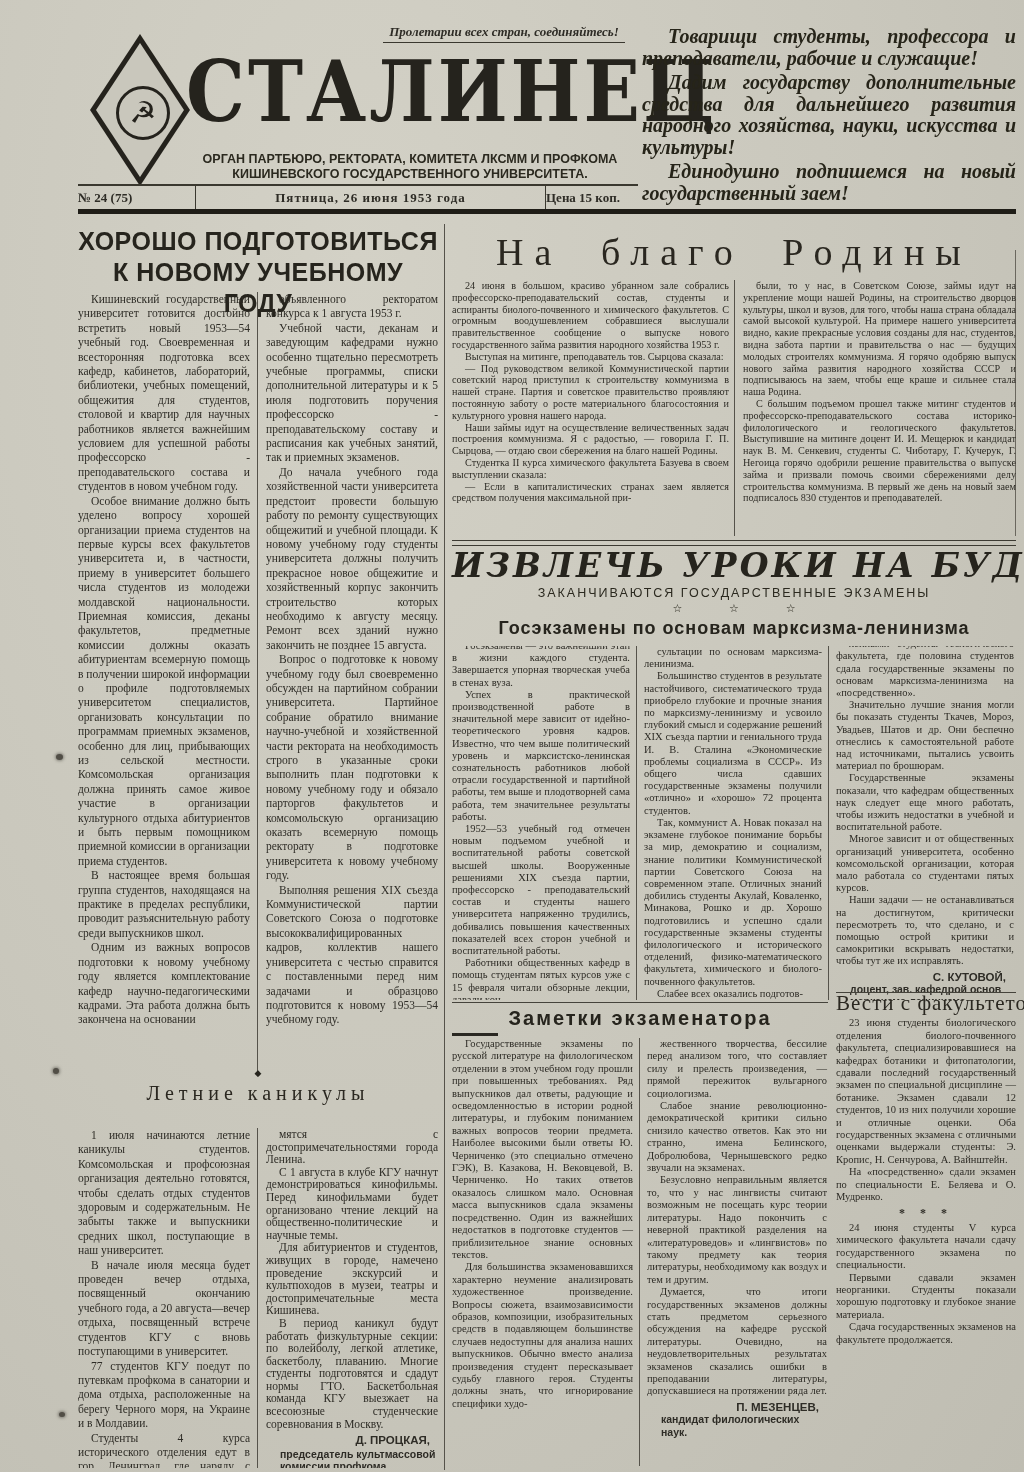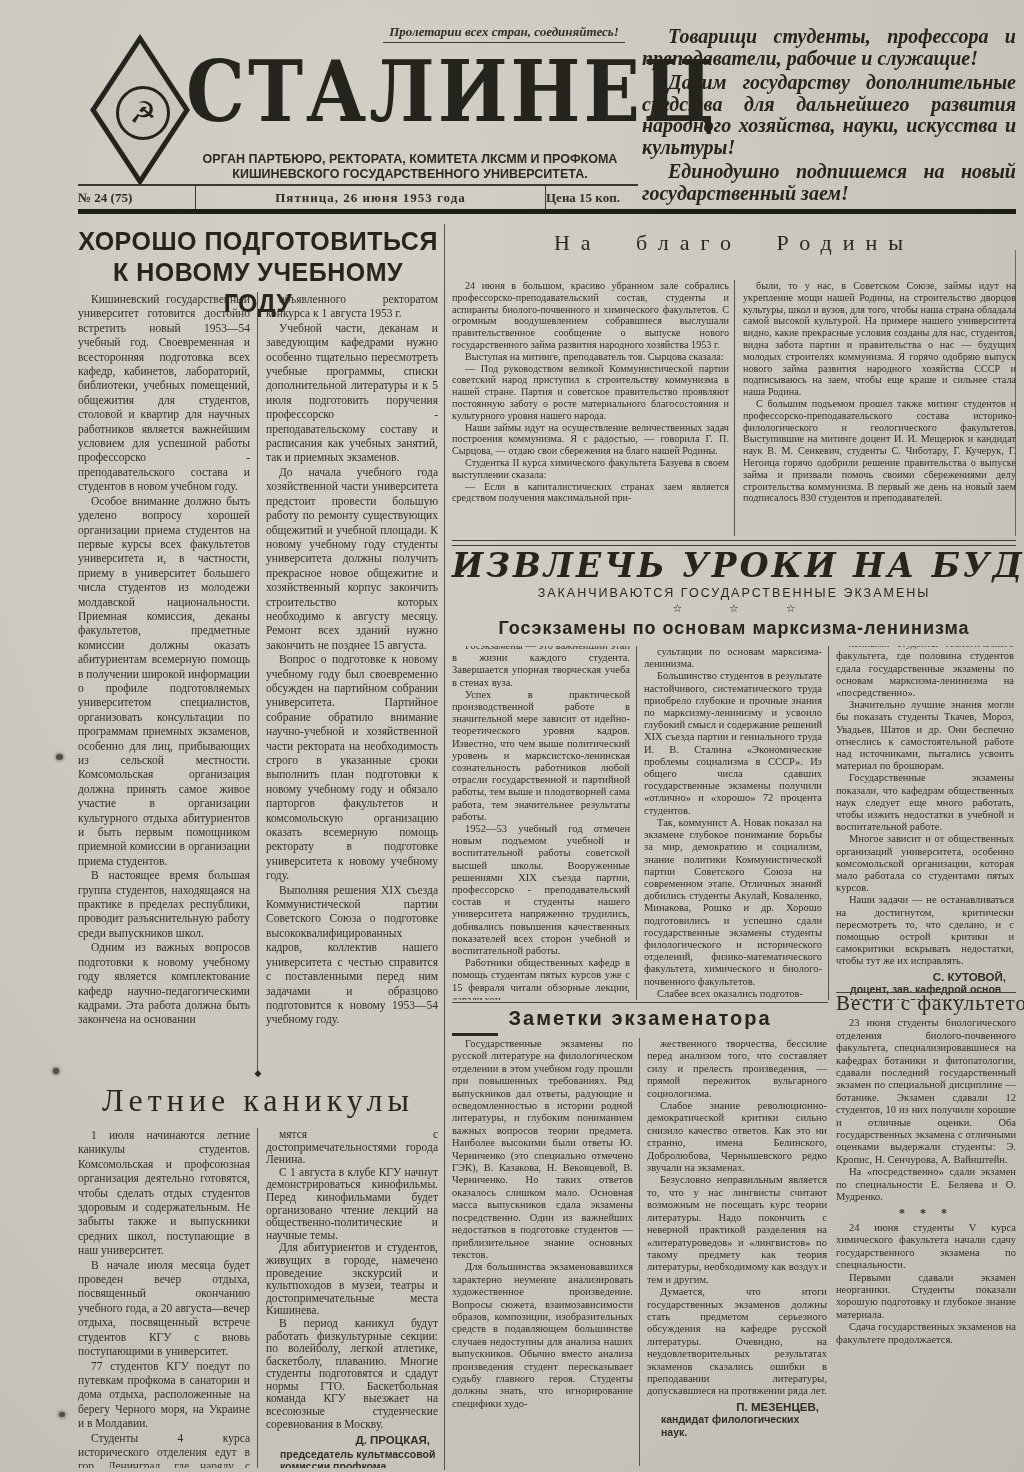--- a/index.html
+++ b/index.html
@@ -44,21 +44,21 @@
   .cols{display:flex;overflow:hidden;align-items:stretch;}
   .col2nd{border-left:1px solid #55524a;}
   
   .a1-title{left:78px;top:226px;width:360px;text-align:center;font-family:"Liberation Sans", sans-serif;
     font-weight:bold;font-size:25px;line-height:31px;letter-spacing:0.5px;color:#26241d;}
   .a1-cols{left:78px;top:292px;width:360px;height:780px;}
   .b1{font-size:11.5px;line-height:14.4px;}
   .a1-cols .colA{width:172px;}
   .a1-cols .col2nd{padding-left:8px;margin-left:7px;width:172px;}
   
-  .nb-title{left:452px;top:230px;width:564px;text-align:center;font-size:22px;letter-spacing:11px;
+  .nb-title{left:452px;top:230px;width:564px;text-align:center;font-size:38px;letter-spacing:11px;
     word-spacing:18px;color:#2a2720;white-space:nowrap;}
   .nb-cols{left:452px;top:280px;width:564px;height:256px;}
   .b2{font-size:10.2px;line-height:11.8px;}
   .nb-cols .colA{width:277px;}
   .nb-cols .col2nd{padding-left:8px;margin-left:5px;width:273px;}
   
   .izv-banner{left:452px;top:546px;width:564px;text-align:center;font-style:italic;font-weight:bold;
     font-family:"DejaVu Serif", serif;font-size:33px;letter-spacing:3px;color:#26241d;white-space:nowrap;}
   .izv-sub{left:452px;top:586px;width:564px;text-align:center;font-family:"Liberation Sans", sans-serif;
     font-size:12.5px;letter-spacing:2px;color:#2b291f;}
@@ -77,21 +77,21 @@
   .zam-cols{margin-top:8px;height:428px;}
   .b4{font-size:10.5px;line-height:12.4px;}
   .zam-cols .colA{width:181px;}
   .zam-cols .col2nd{padding-left:7px;margin-left:6px;width:180px;}
   .vesti-wrap{left:836px;top:992px;width:180px;height:478px;}
   .vesti-rule{height:1px;background:#45433b;margin-bottom:4px;}
   .vesti-title{text-align:center;font-size:21px;letter-spacing:1px;color:#2a2720;white-space:nowrap;margin-bottom:8px;}
   .vesti-sep{text-align:center;font-weight:bold;font-size:12px;letter-spacing:6px;margin:3px 0;}
   
   .lk-diamond{left:78px;top:1068px;width:360px;text-align:center;font-size:9px;color:#26241d;}
-  .lk-title{left:78px;top:1082px;width:360px;text-align:center;font-size:32px;letter-spacing:5px;
+  .lk-title{left:78px;top:1082px;width:360px;text-align:center;font-size:20px;letter-spacing:5px;
     color:#2a2720;white-space:nowrap;}
   .lk-cols{left:78px;top:1128px;width:360px;height:340px;}
   .lk-cols .colA{width:172px;}
   .lk-cols .col2nd{padding-left:8px;margin-left:7px;width:172px;}
   .tight .para{line-height:12.6px;}
   
   .sig-name{font-family:"Liberation Sans", sans-serif;font-weight:bold;font-size:11.5px;
     text-align:right;padding-right:8px;margin-top:3px;}
   .sig-role{font-family:"Liberation Sans", sans-serif;font-weight:bold;font-size:10.5px;
     line-height:12.5px;padding-left:14px;text-align:left;}

